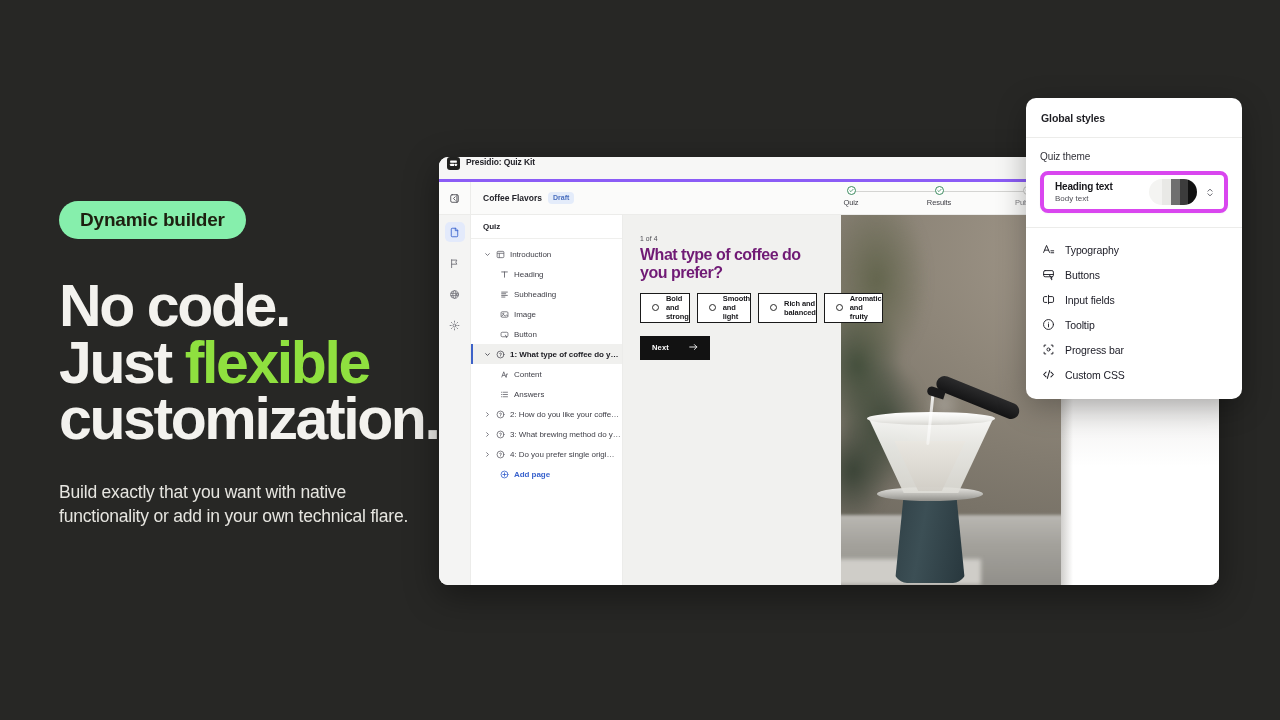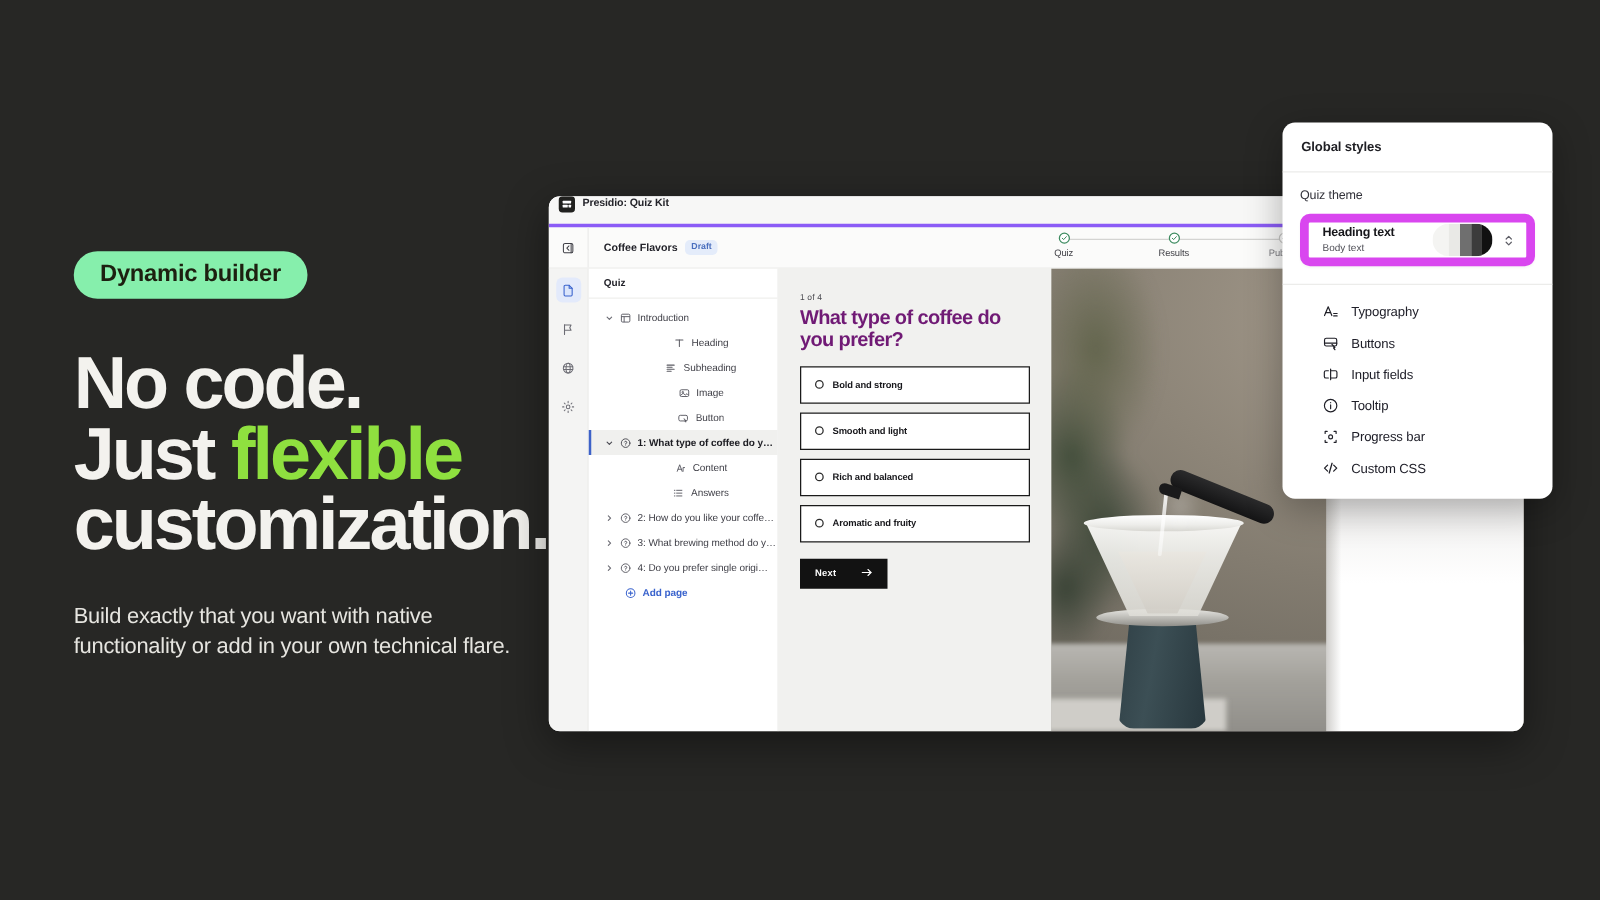--- a/index.html
+++ b/index.html
@@ -159,21 +159,21 @@
     display: flex; align-items: center;
     height: 20px;
     font-size: 8px; color: #3e3e46;
     position: relative;
     letter-spacing: -0.05px;
   }
   .tr .chev { width: 12px; display: flex; align-items: center; justify-content: center; flex: 0 0 12px; }
   .tr .ticon { width: 14px; display: flex; align-items: center; justify-content: center; flex: 0 0 14px; margin-right: 3px; }
   .tr .tlabel { white-space: nowrap; overflow: hidden; text-overflow: ellipsis; }
   .tr.lvl0 { padding-left: 10px; }
-  .tr.lvl1 { padding-left: 26px; justify-content: center; }
+  .tr.lvl1 { padding-left: 26px; }
   .tr.selected {
     background: #f0f0ee; font-weight: bold; color: #1c1c22;
   }
   .tr.selected::before {
     content: ""; position: absolute; left: 0; top: 0; bottom: 0;
     width: 2px; background: #3d62c8;
   }
   .tr.add { padding-left: 26px; color: #3a63cd; font-weight: bold; cursor: pointer; }
   .tr.add .ticon { margin-right: 3px; }
 
@@ -182,21 +182,21 @@
     width: 218px; background: #f1f1ef;
     position: relative; z-index: 3;
     padding: 20px 17px 0 17px;
   }
   .q-count { font-size: 6.8px; color: #4a4a50; letter-spacing: 0.1px; }
   .q-title {
     margin-top: 4px;
     font-size: 16px; font-weight: bold; color: #701a75;
     line-height: 1.12; letter-spacing: -0.5px;
   }
-  .answers { margin-top: 11px; display: flex; flex-direction: column; gap: 7px; }
+  .answers { margin-top: 11px; display: flex; flex-direction: row; gap: 7px; }
   .answer {
     height: 30px; background: #ffffff;
     border: 1px solid #1a1a1a;
     display: flex; align-items: center;
     padding-left: 11px; gap: 7px;
   }
   .radio {
     width: 7px; height: 7px; border-radius: 50%;
     border: 1px solid #2a2a2a; flex: 0 0 auto;
   }
@@ -324,21 +324,21 @@
   }
   .gs-head {
     padding: 14px 15px 13px 15px;
     font-size: 10.5px; font-weight: bold; color: #1f1f24;
     border-bottom: 1px solid #ececea;
     letter-spacing: -0.1px;
   }
   .gs-section { padding: 13px 14px 14px 14px; border-bottom: 1px solid #ececea; }
   .gs-section-label { font-size: 10px; color: #32323a; margin-bottom: 9px; letter-spacing: -0.1px; }
   .theme-card {
-    border: 7px solid #d946ef;
+    border: 4px solid #d946ef;
     border-radius: 8px;
     height: 42px;
     display: flex; align-items: center;
     padding: 0 9px 0 11px;
     gap: 8px;
     background: #fff;
     box-shadow: 0 1px 2px rgba(0,0,0,.04);
   }
   .theme-texts { flex: 1; min-width: 0; }
   .theme-heading { font-size: 10px; font-weight: bold; color: #17171b; letter-spacing: -0.2px; }
@@ -347,21 +347,21 @@
     width: 48px; height: 26px; border-radius: 13px; overflow: hidden;
     display: flex; flex: 0 0 auto;
   }
   .swatch i { display: block; height: 100%; }
   .stepper { width: 10px; display: flex; flex-direction: column; align-items: center; gap: 1px; flex: 0 0 auto; }
   .stepper svg { display: block; }
 
   .gs-menu { padding: 9px 0 12px 0; }
   .gs-item {
     display: flex; align-items: center; gap: 10px;
-    padding: 6px 14px 6px 32px;
+    padding: 6px 14px 6px 16px;
     font-size: 10.5px; color: #20202a;
     letter-spacing: -0.1px;
   }
   .gs-ico { width: 13px; height: 13px; display: flex; align-items: center; justify-content: center; flex: 0 0 13px; }
   .gs-ico svg { display: block; }
 </style>
 </head>
 <body>
 
 <div class="stage">

